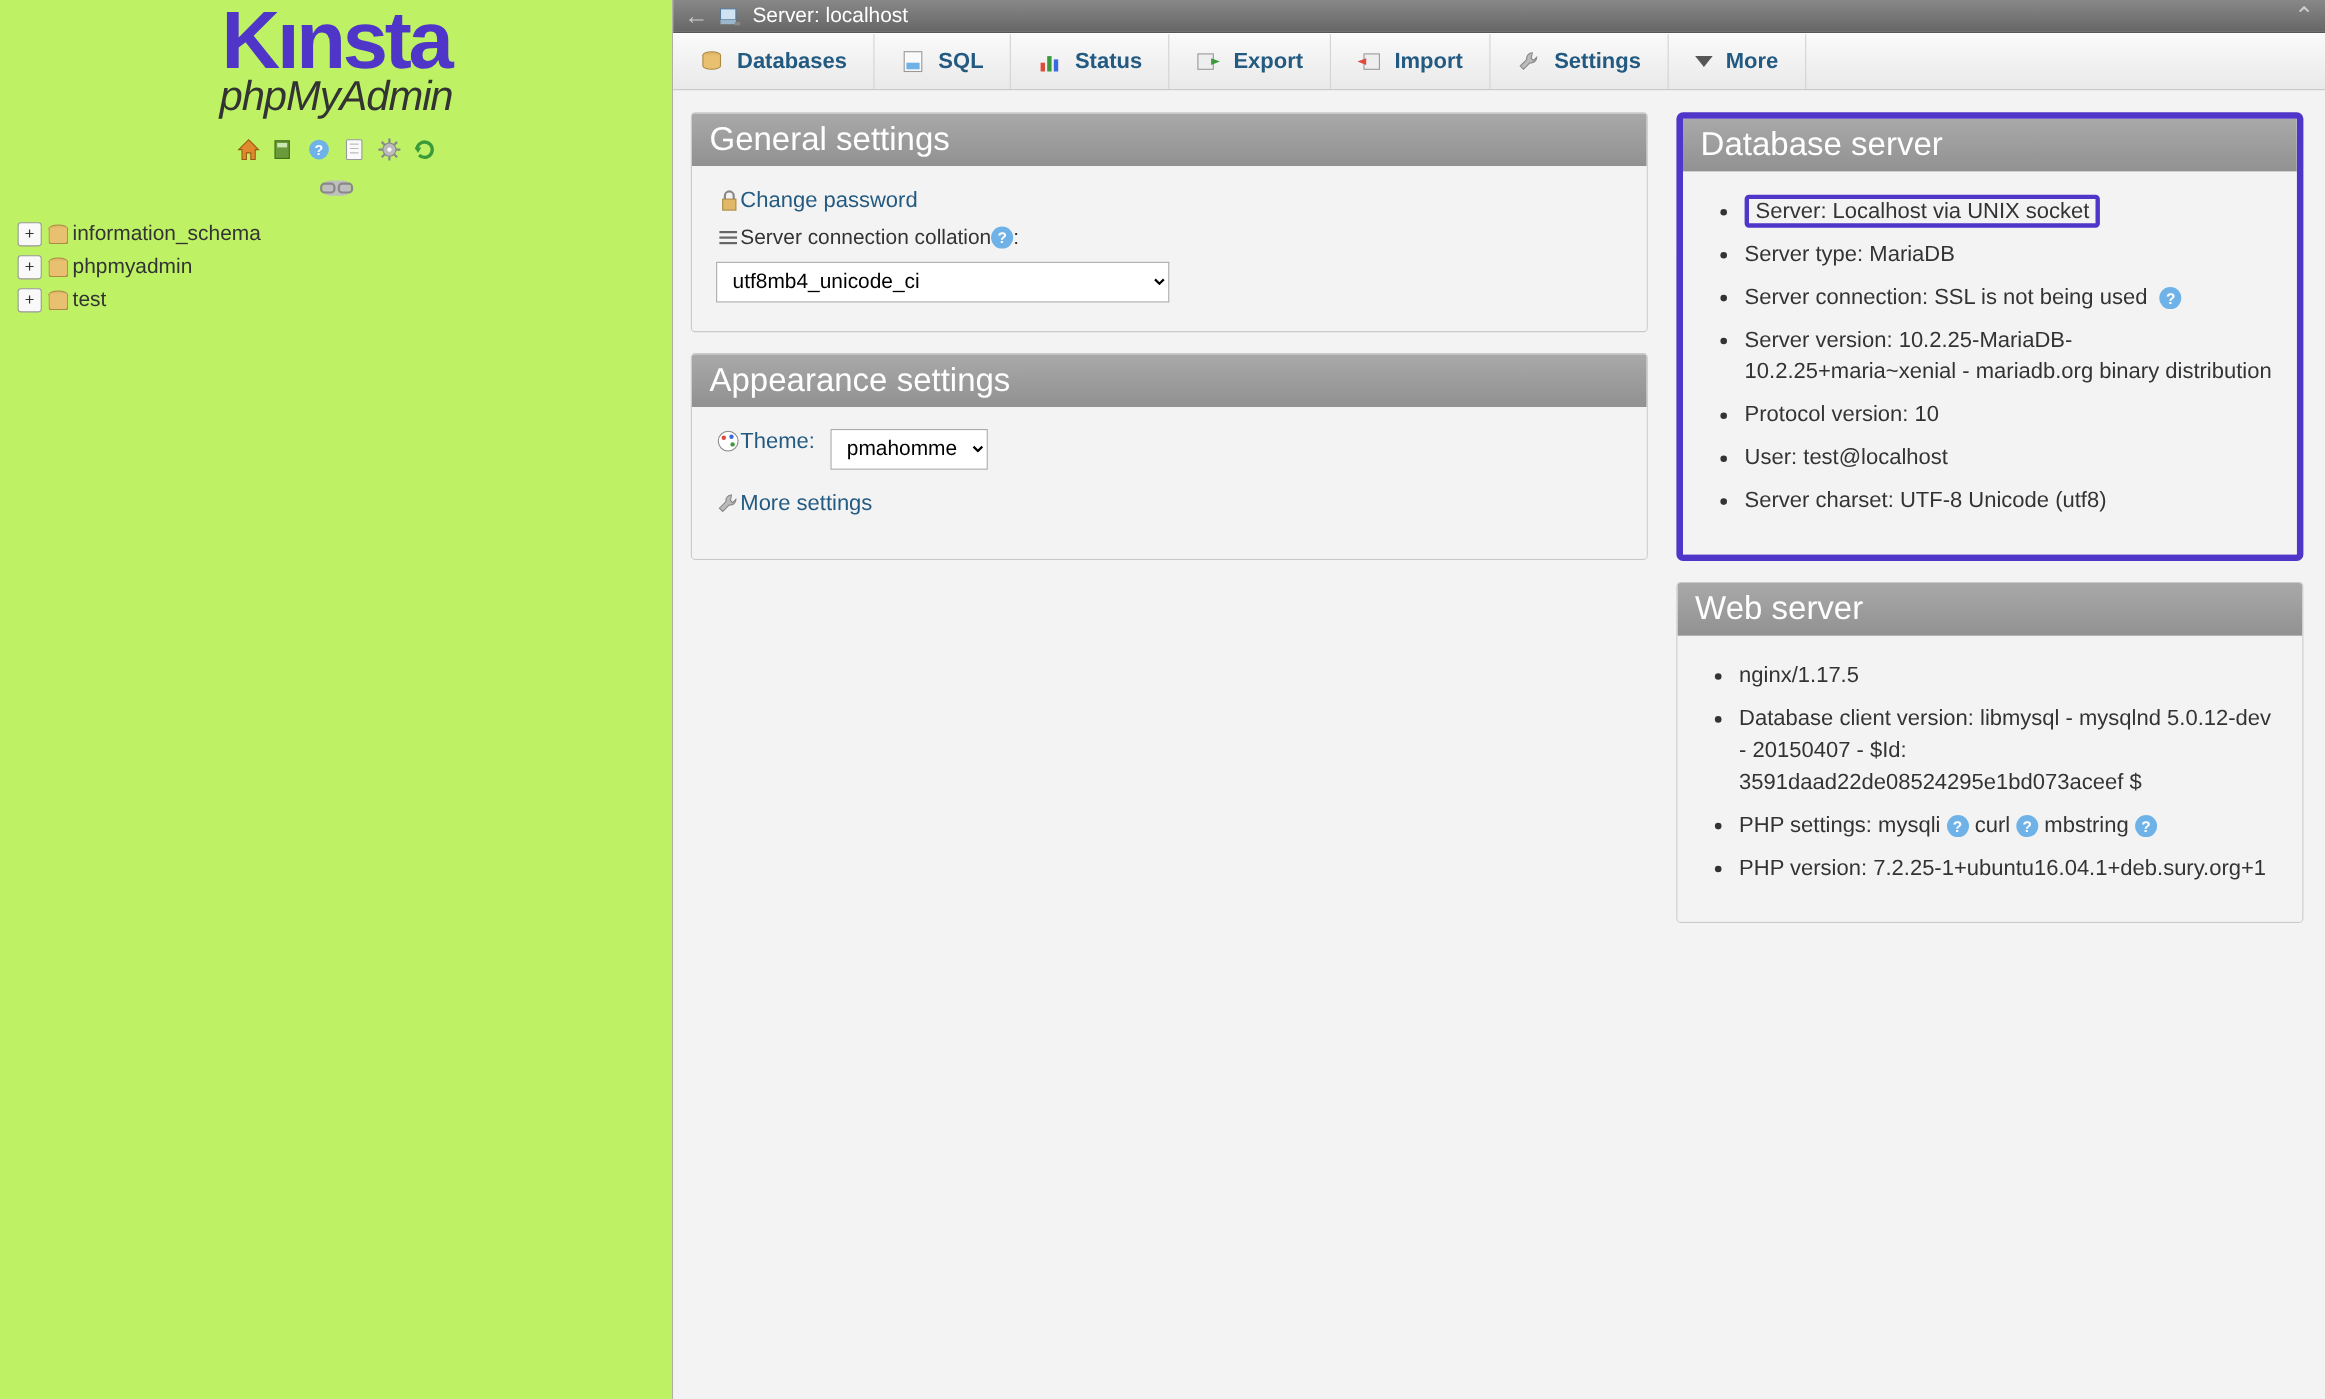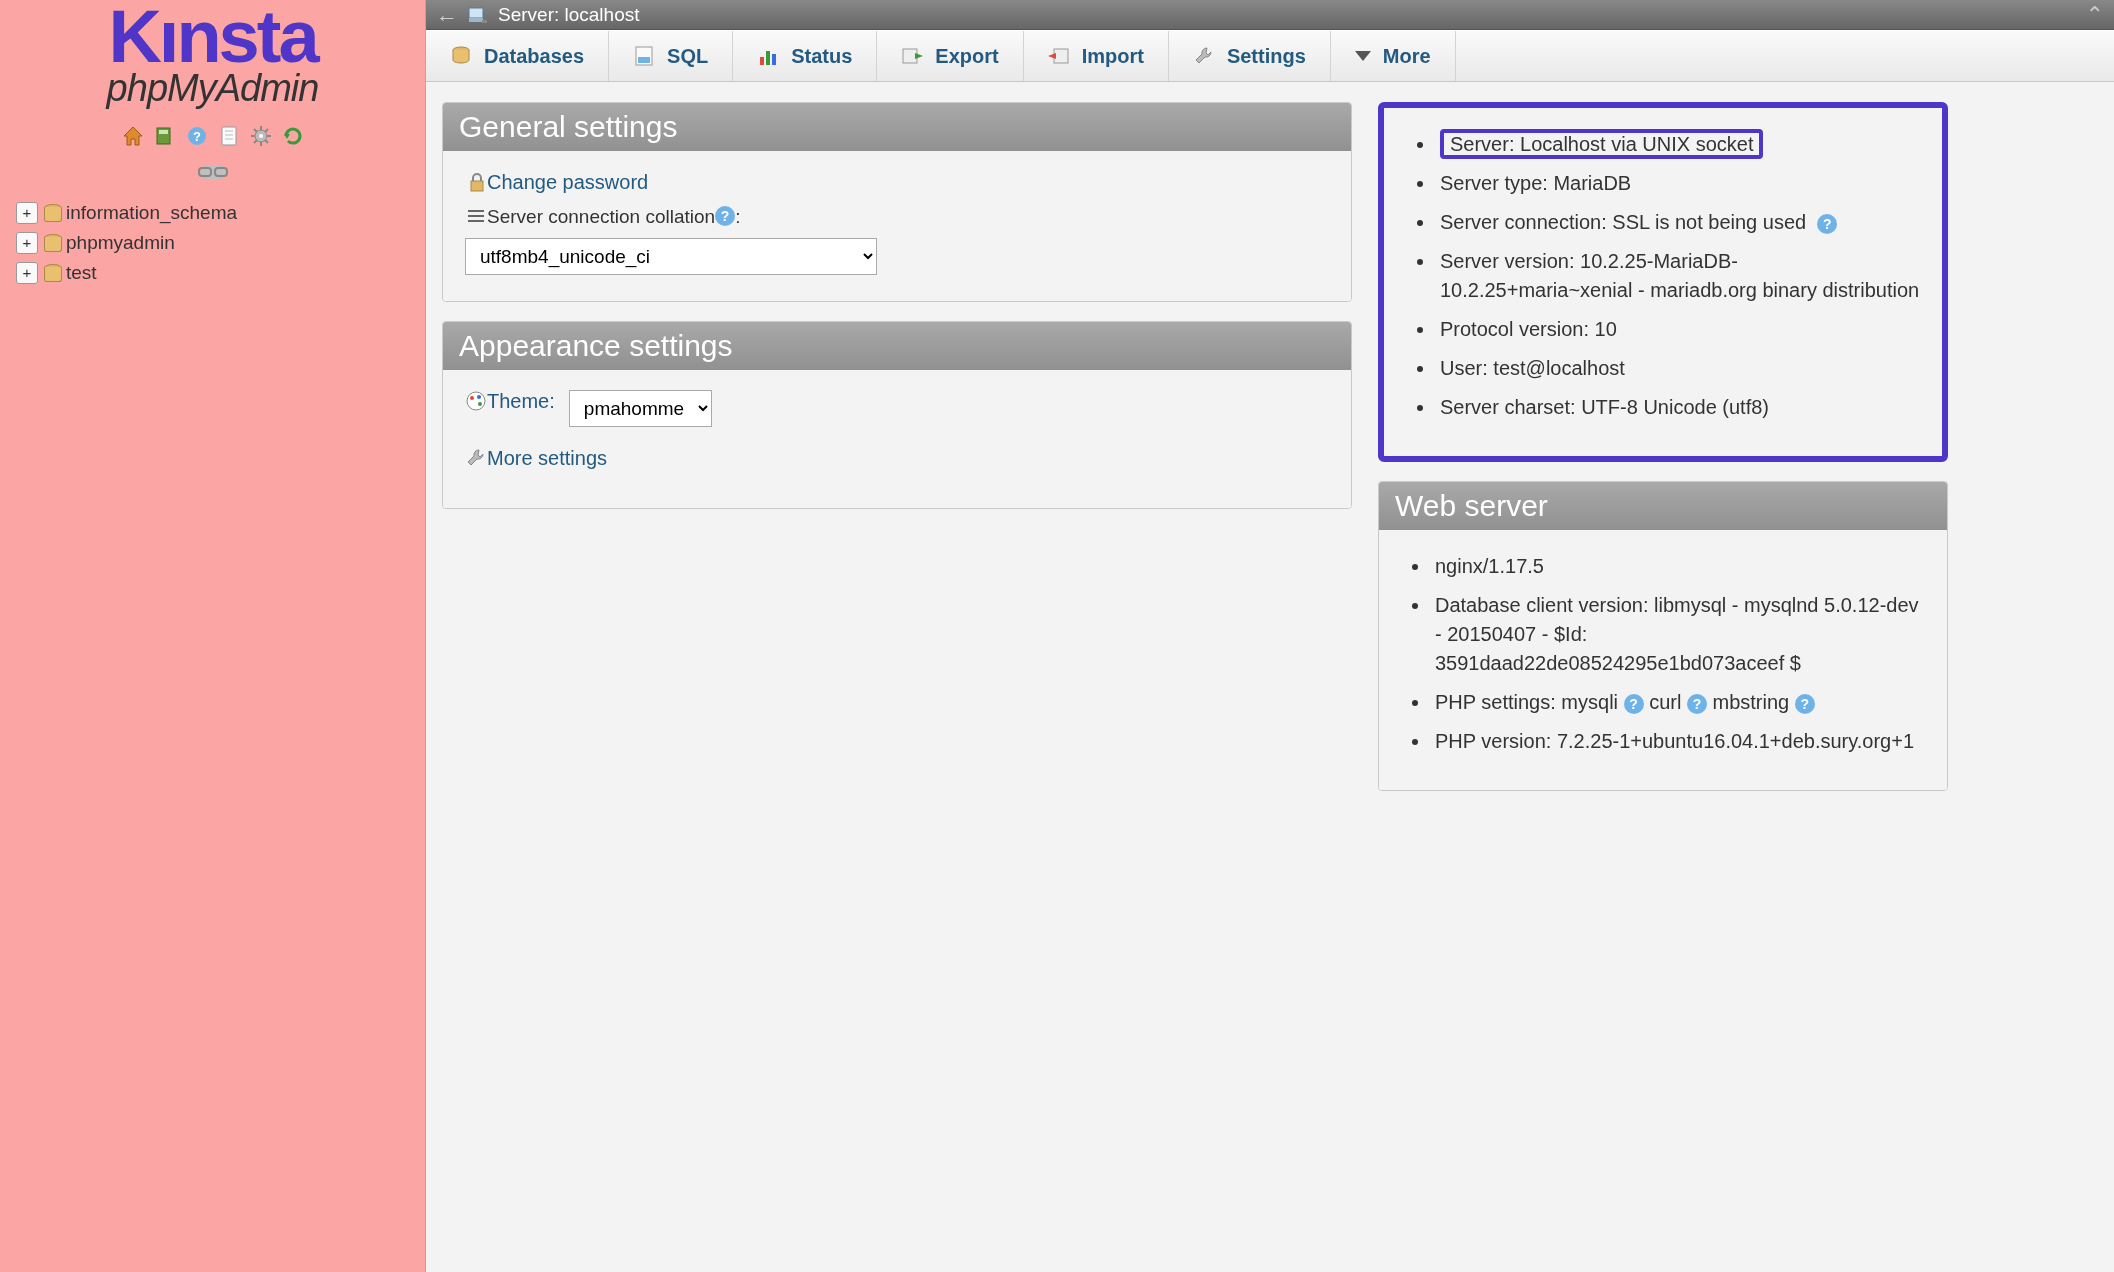--- a/index.html
+++ b/index.html
@@ -1,18 +1,18 @@
 <!DOCTYPE html>
 <html><head>
 <meta charset="utf-8">
 <style>
 * { box-sizing: border-box; margin: 0; padding: 0; }
 body { font-family: -apple-system, BlinkMacSystemFont, "Segoe UI", Arial, sans-serif; background: #fff; color: #333; font-size: 19px; }
 .container { display: flex; width: 2114px; height: 1272px; overflow: hidden; }
-.sidebar { width: 426px; background: #fca5a5; border-right: 1px solid #aaa; }
+.sidebar { width: 612px; background: #bef264; border-right: 1px solid #aaa; }
 .logo-area { text-align: center; padding: 4px 0 6px 0; }
 .logo { font-family: Arial, sans-serif; font-size: 74px; font-weight: 900; color: #4f36c9; letter-spacing: -3px; line-height: 0.9; }
 .logo-sub { font-family: Arial, sans-serif; font-style: italic; font-size: 38px; color: #333; margin-top: -4px; letter-spacing: -1px; }
 .icon-row { display: flex; justify-content: center; gap: 8px; margin-top: 8px; }
 .icon-row .mini-icon { width: 24px; height: 24px; display: inline-flex; align-items: center; justify-content: center; cursor: pointer; }
 .tab-row { display: flex; justify-content: center; gap: 7px; margin-top: 10px; }
 .tab-btn { background: #f6f6f6; border: 1px solid #bbb; border-radius: 5px; padding: 4px 14px; font-size: 19px; color: #333; cursor: pointer; }
 .link-bar { text-align: center; margin-top: 14px; }
 .link-icon { display: inline-block; width: 26px; height: 14px; background: #bfbfbf; border-radius: 7px; position: relative; }
 .link-icon::before, .link-icon::after { content: ''; position: absolute; top: 50%; width: 10px; height: 6px; border: 2px solid #888; border-radius: 4px; transform: translateY(-50%); }
@@ -237,20 +237,21 @@
                   <path d="M14 3a5 5 0 0 0-5 6L3 15l3 3 6-6a5 5 0 0 0 6-5l-3 3-2-2z" fill="#bbb" stroke="#888"></path>
                 </svg>
               <a href="#" class="action">More settings</a>
             </div>
           </div>
         </div>
       </div>
 
       <div class="col-right">
         <div class="panel hl-outer">
+          <div class="panel-head">Database server</div>
           <div class="panel-body">
             <ul class="info">
               <li><span class="hl-inner">Server: Localhost via UNIX socket</span></li>
               <li>Server type: MariaDB</li>
               <li><span>Server connection: SSL is not being used</span> &nbsp;<span class="help">?</span></li>
               <li>Server version: 10.2.25-MariaDB-10.2.25+maria~xenial - mariadb.org binary distribution</li>
               <li>Protocol version: 10</li>
               <li>User: test@localhost</li>
               <li>Server charset: UTF-8 Unicode (utf8)</li>
             </ul>

